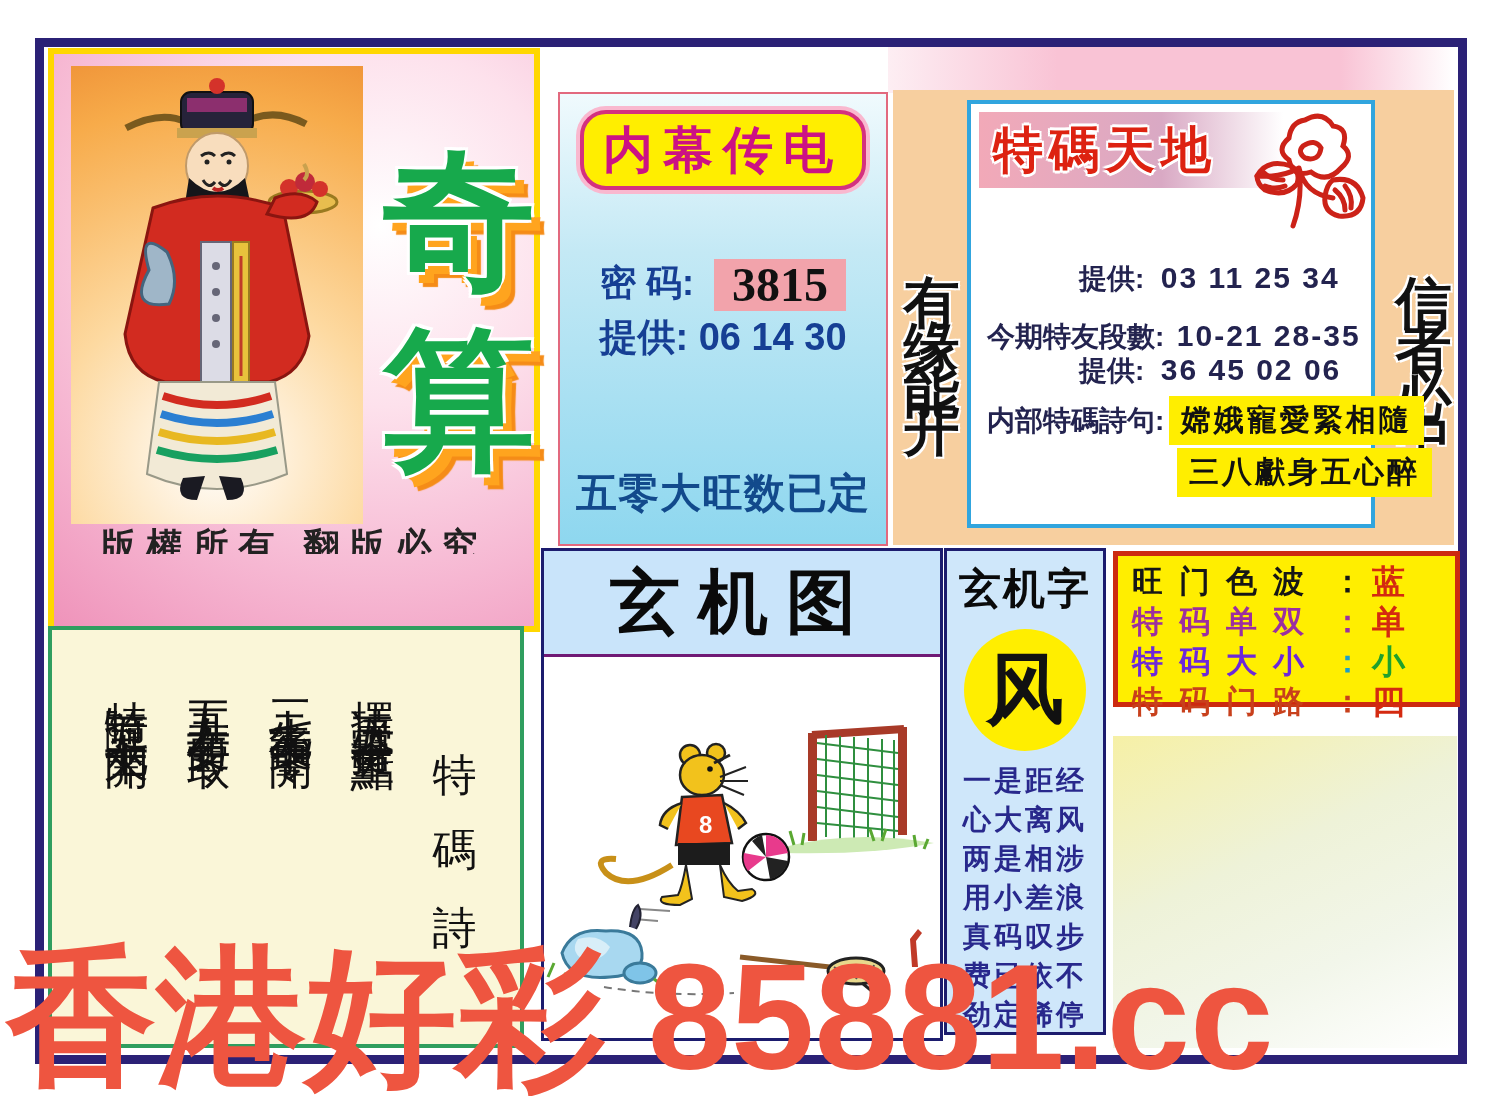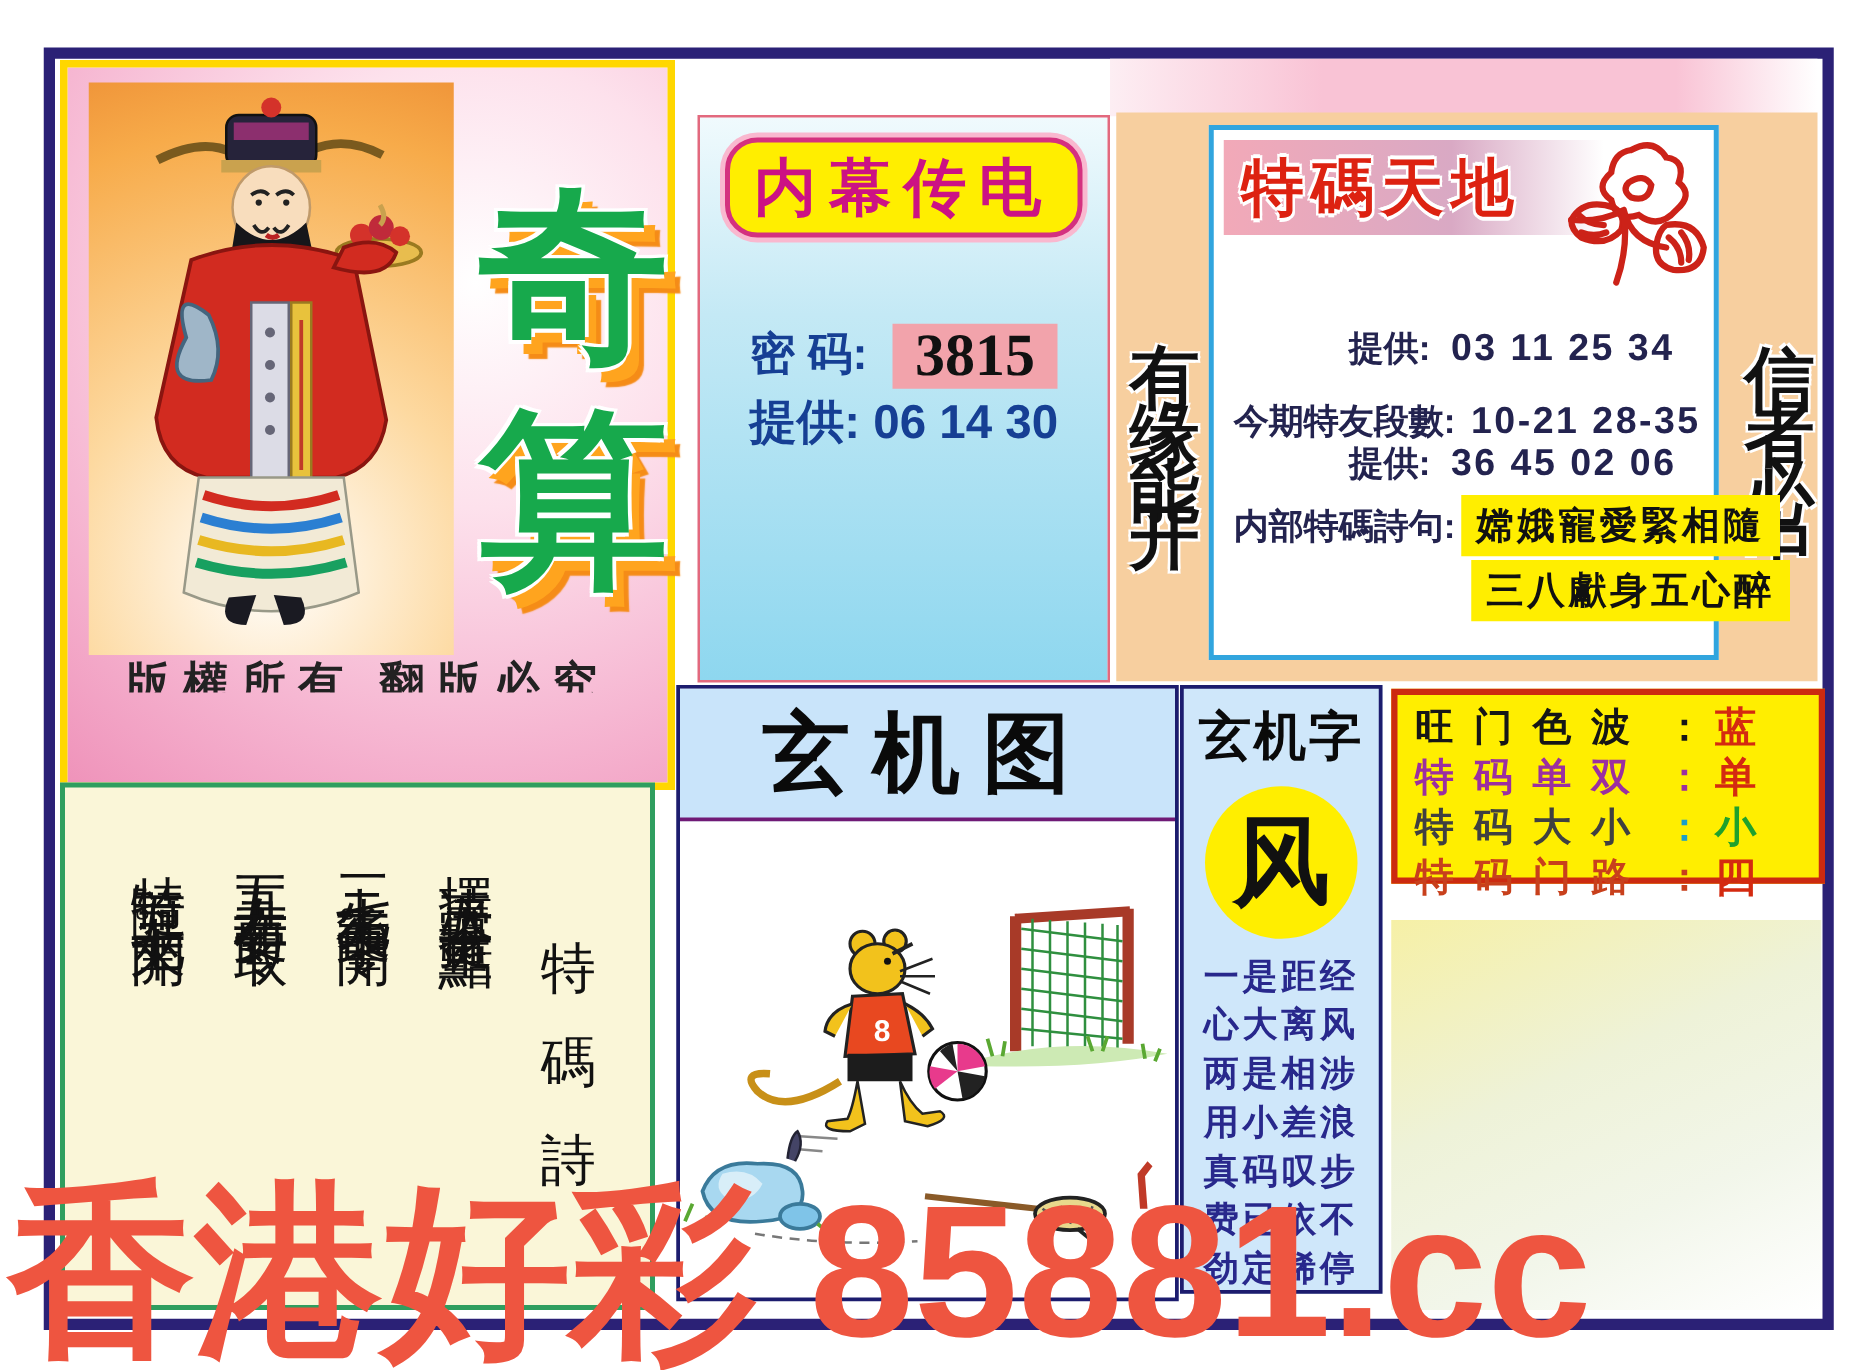--- a/index.html
+++ b/index.html
@@ -94,21 +94,21 @@
   
   .info{left:1113px;top:551px;width:347px;height:156px;border:5px solid #cc2a10;background:#ffee00;
     box-sizing:border-box;padding:6px 14px;}
   .info-row{display:flex;align-items:center;height:40px;font-weight:bold;
     font-family:"Liberation Serif",serif;}
   .info-label{font-size:31px;letter-spacing:16px;width:200px;}
   .info-colon{font-size:31px;width:40px;}
   .info-value{font-size:33px;}
   .ir0 .info-label{color:#161616;}.ir0 .info-colon{color:#161616;}.ir0 .info-value{color:#d42a10;}
   .ir1 .info-label{color:#9b2fa0;}.ir1 .info-colon{color:#9b2fa0;}.ir1 .info-value{color:#d42a10;}
-  .ir2 .info-label{color:#404040;}.ir2 .info-colon{color:#1b9ec9;}.ir2 .info-value{color:#1fa12c;}
+  .ir2 .info-label{color:#6d28d9;}.ir2 .info-colon{color:#1b9ec9;}.ir2 .info-value{color:#1fa12c;}
   .ir3 .info-label{color:#c8401c;}.ir3 .info-colon{color:#c8401c;}.ir3 .info-value{color:#d42a10;}
 
   
   .soft{left:1113px;top:736px;width:344px;height:312px;
     background:linear-gradient(155deg,#f6f0a6 0%,#eef2d8 40%,#f2f6ea 70%,#ffffff 100%);}
 
   
   .watermark{left:6px;top:942px;width:1500px;font-size:150px;line-height:150px;font-weight:bold;
     color:#ee5540;white-space:nowrap;z-index:60;letter-spacing:0px;}
 </style>
@@ -182,20 +182,21 @@
   <div class="abs neimu">
     <div class="abs neimu-title kai">内幕传电</div>
     <div class="abs n-row n-pass">
       <span>密 码:</span>
       <span class="pass-val">3815</span>
     </div>
     <div class="abs n-row n-tigong">
       <span>提供:</span>
       <span>06 14 30</span>
     </div>
+    <div class="abs n-row n-final">五零大旺数已定</div>
   </div>
 
   <div class="abs fortune">
     <div class="abs v-motto v-left">有缘能开</div>
     <div class="abs v-motto v-right">信者必中</div>
 
     <div class="abs tema">
       <div class="abs tema-title-band">特碼天地</div>
       <svg class="abs flower" width="128" height="130" viewBox="0 0 128 130">
         <g stroke="#cc2218" stroke-width="5" fill="none" stroke-linecap="round">

